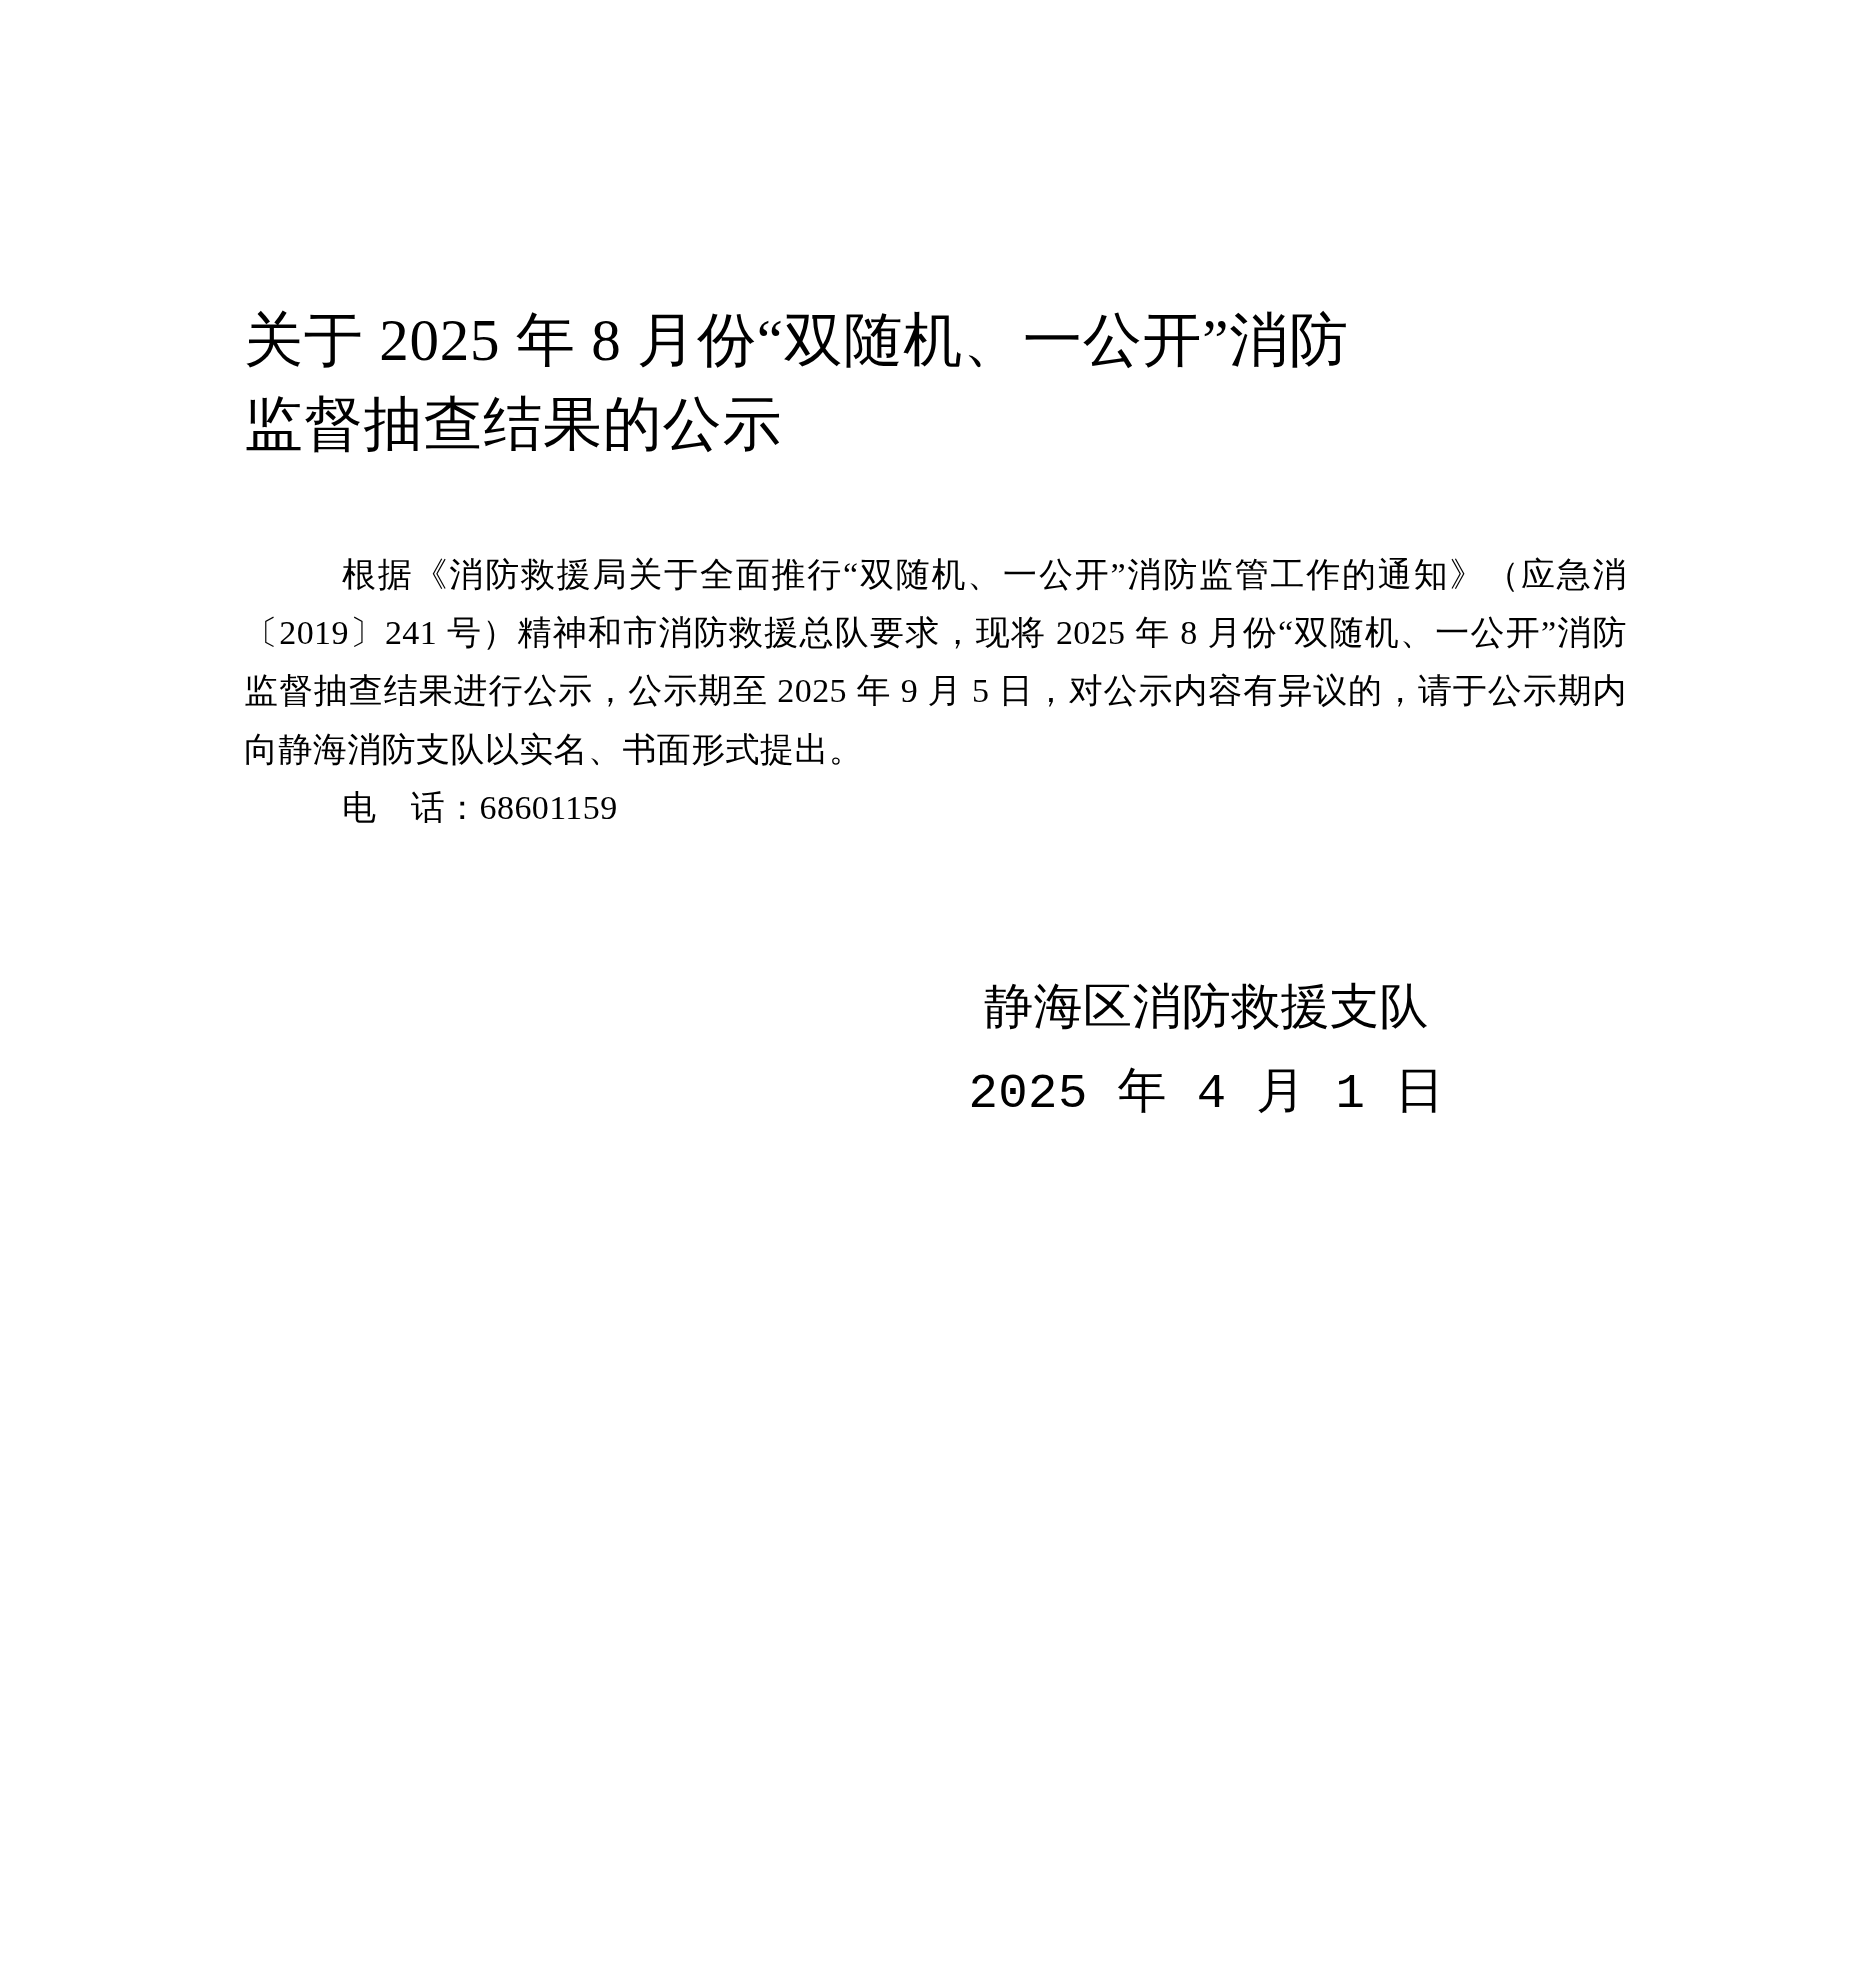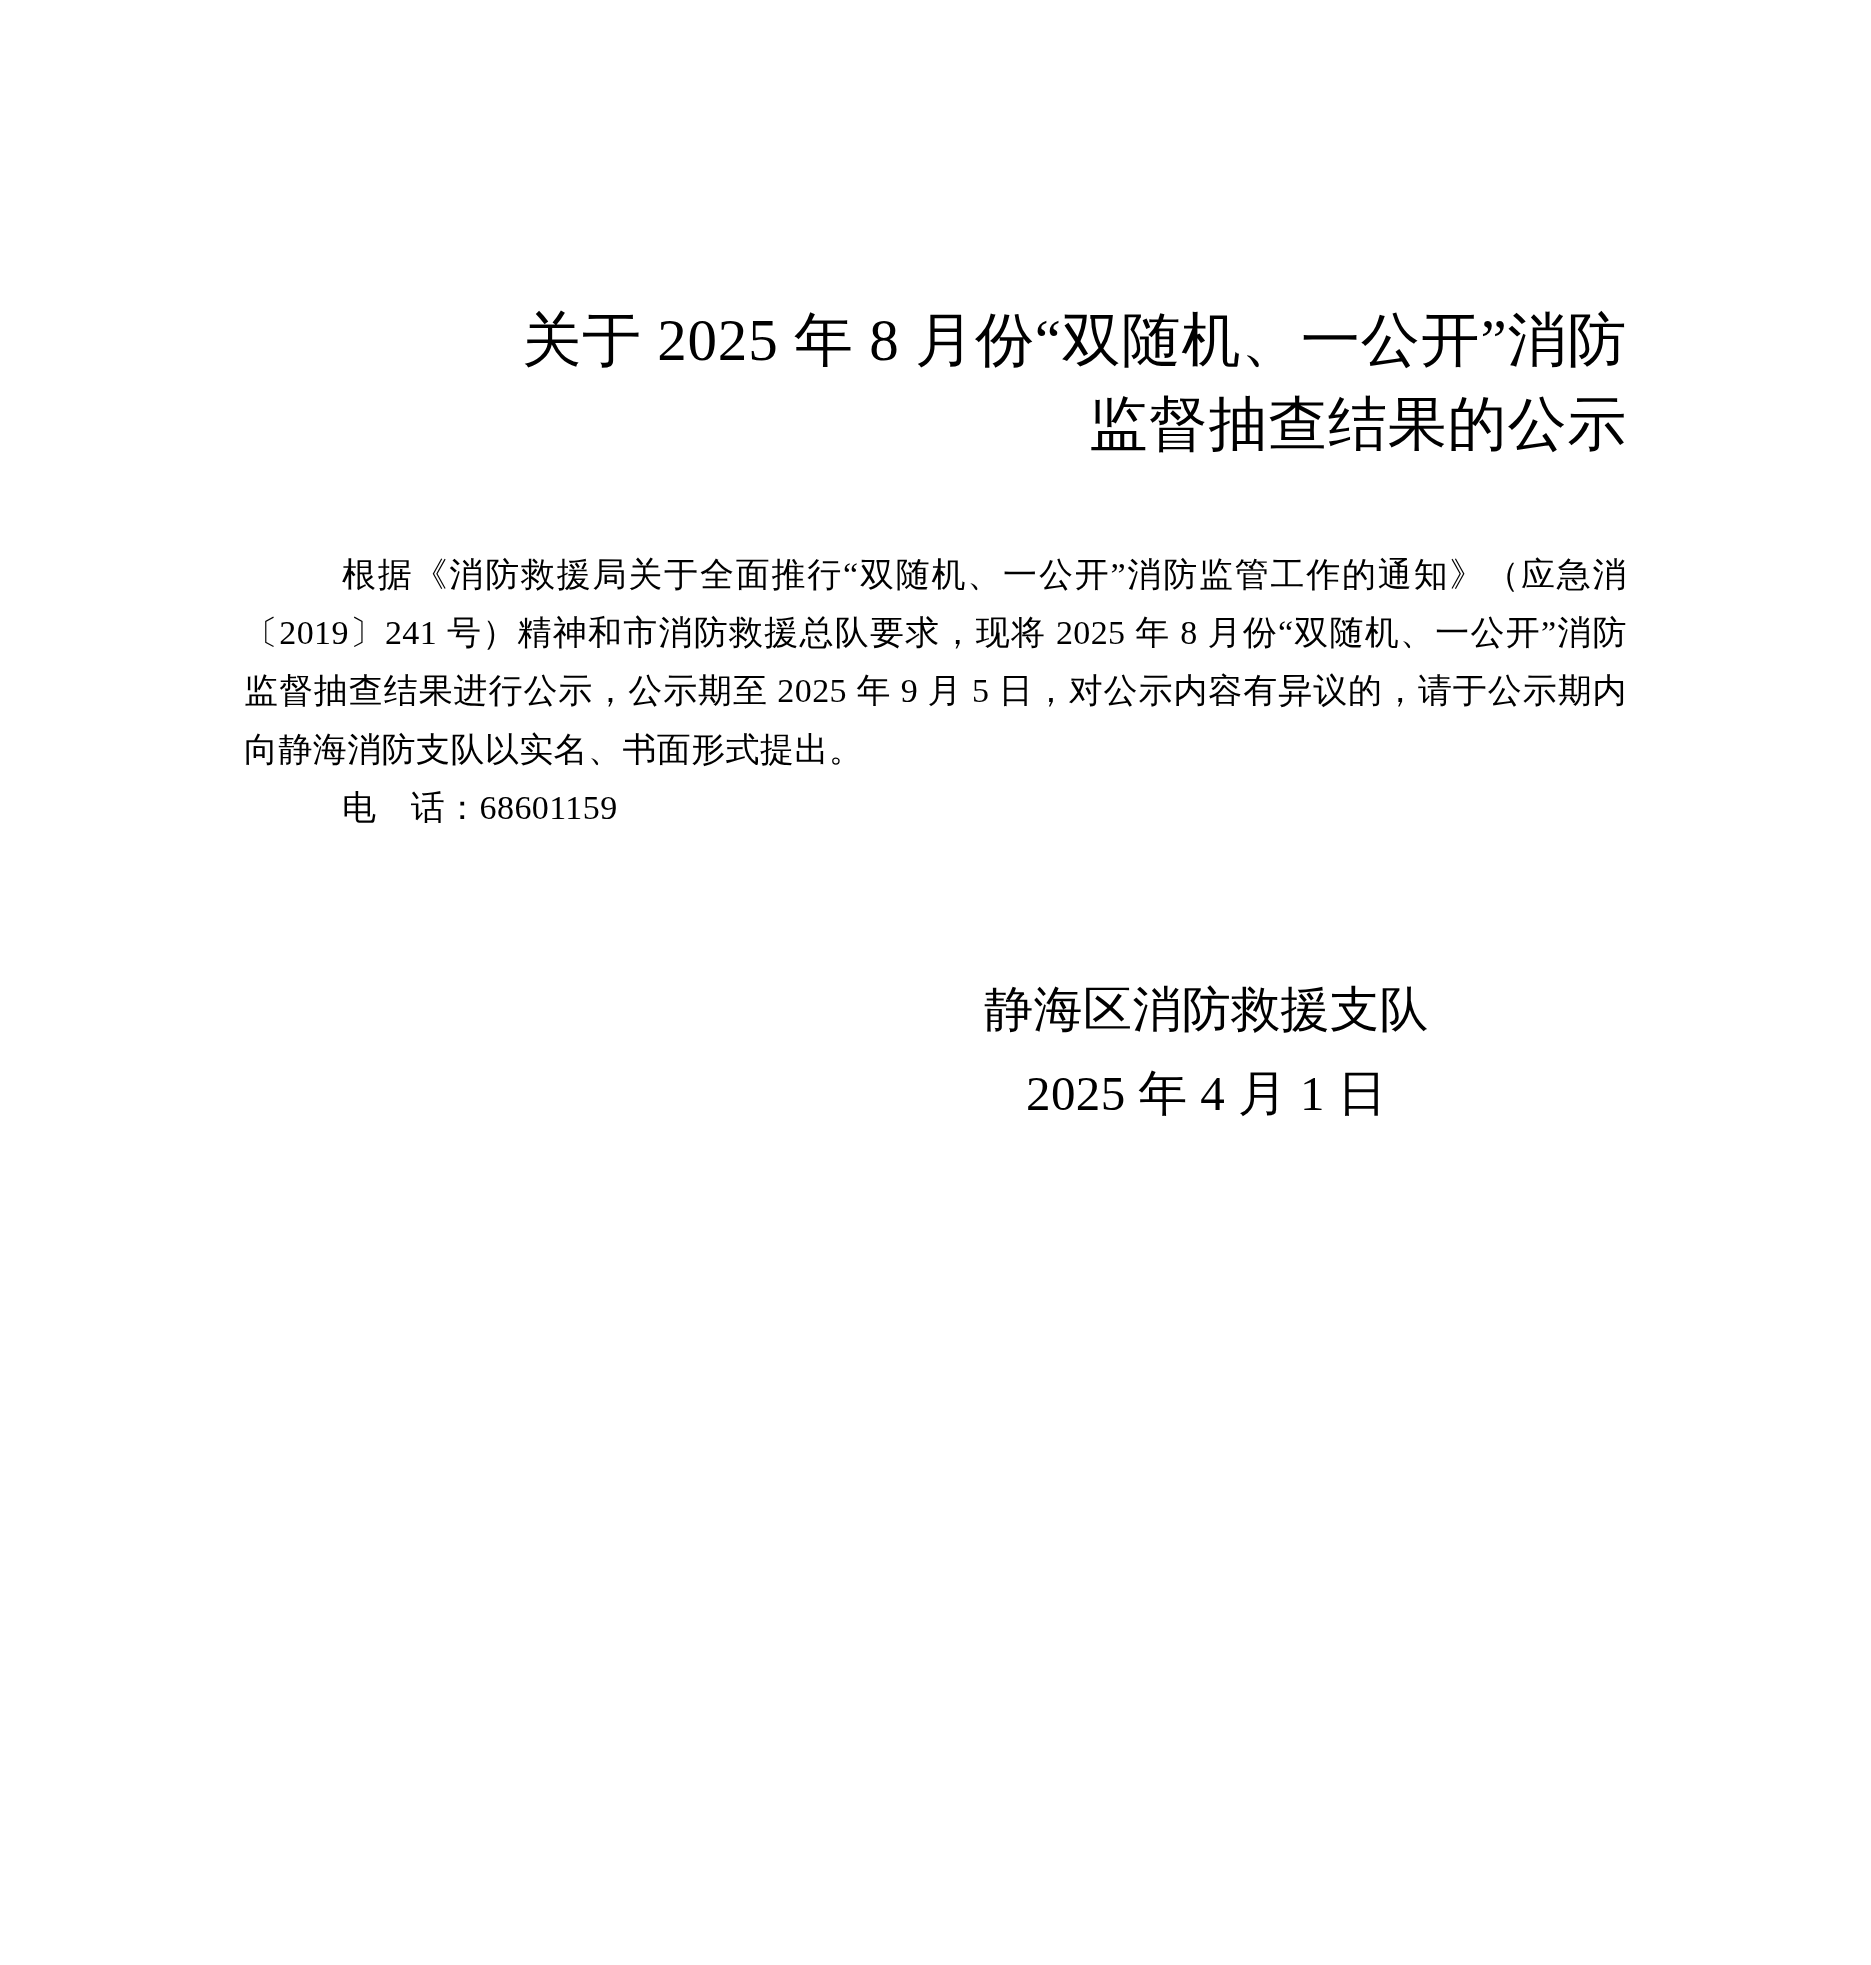--- a/index.html
+++ b/index.html
@@ -21,21 +21,21 @@
     overflow: hidden;
   }
   .content {
     position: absolute;
     left: 244px;
     top: 0;
     width: 1383px;
   }
   .doc-title {
     margin-top: 299px;
-    text-align: right;
+    text-align: left;
     font-size: 59px;
     line-height: 1.42;
     letter-spacing: 0.8px;
     font-weight: 400;
     font-family: "Liberation Serif", "DejaVu Serif", serif;
   }
   .title-line {
     display: block;
     white-space: nowrap;
   }
@@ -56,20 +56,21 @@
     margin: 0;
     white-space: nowrap;
   }
   .signature {
     margin-top: 130px;
     font-size: 49px;
     line-height: 1.72;
     letter-spacing: 0.4px;
     text-align: center;
     padding-left: 542px;
+    font-family: Liberation Mono, monospace;
   }
   .sig-line {
     display: block;
     white-space: nowrap;
   }
 </style>
 </head>
 <body>
 
 <div class="page">

